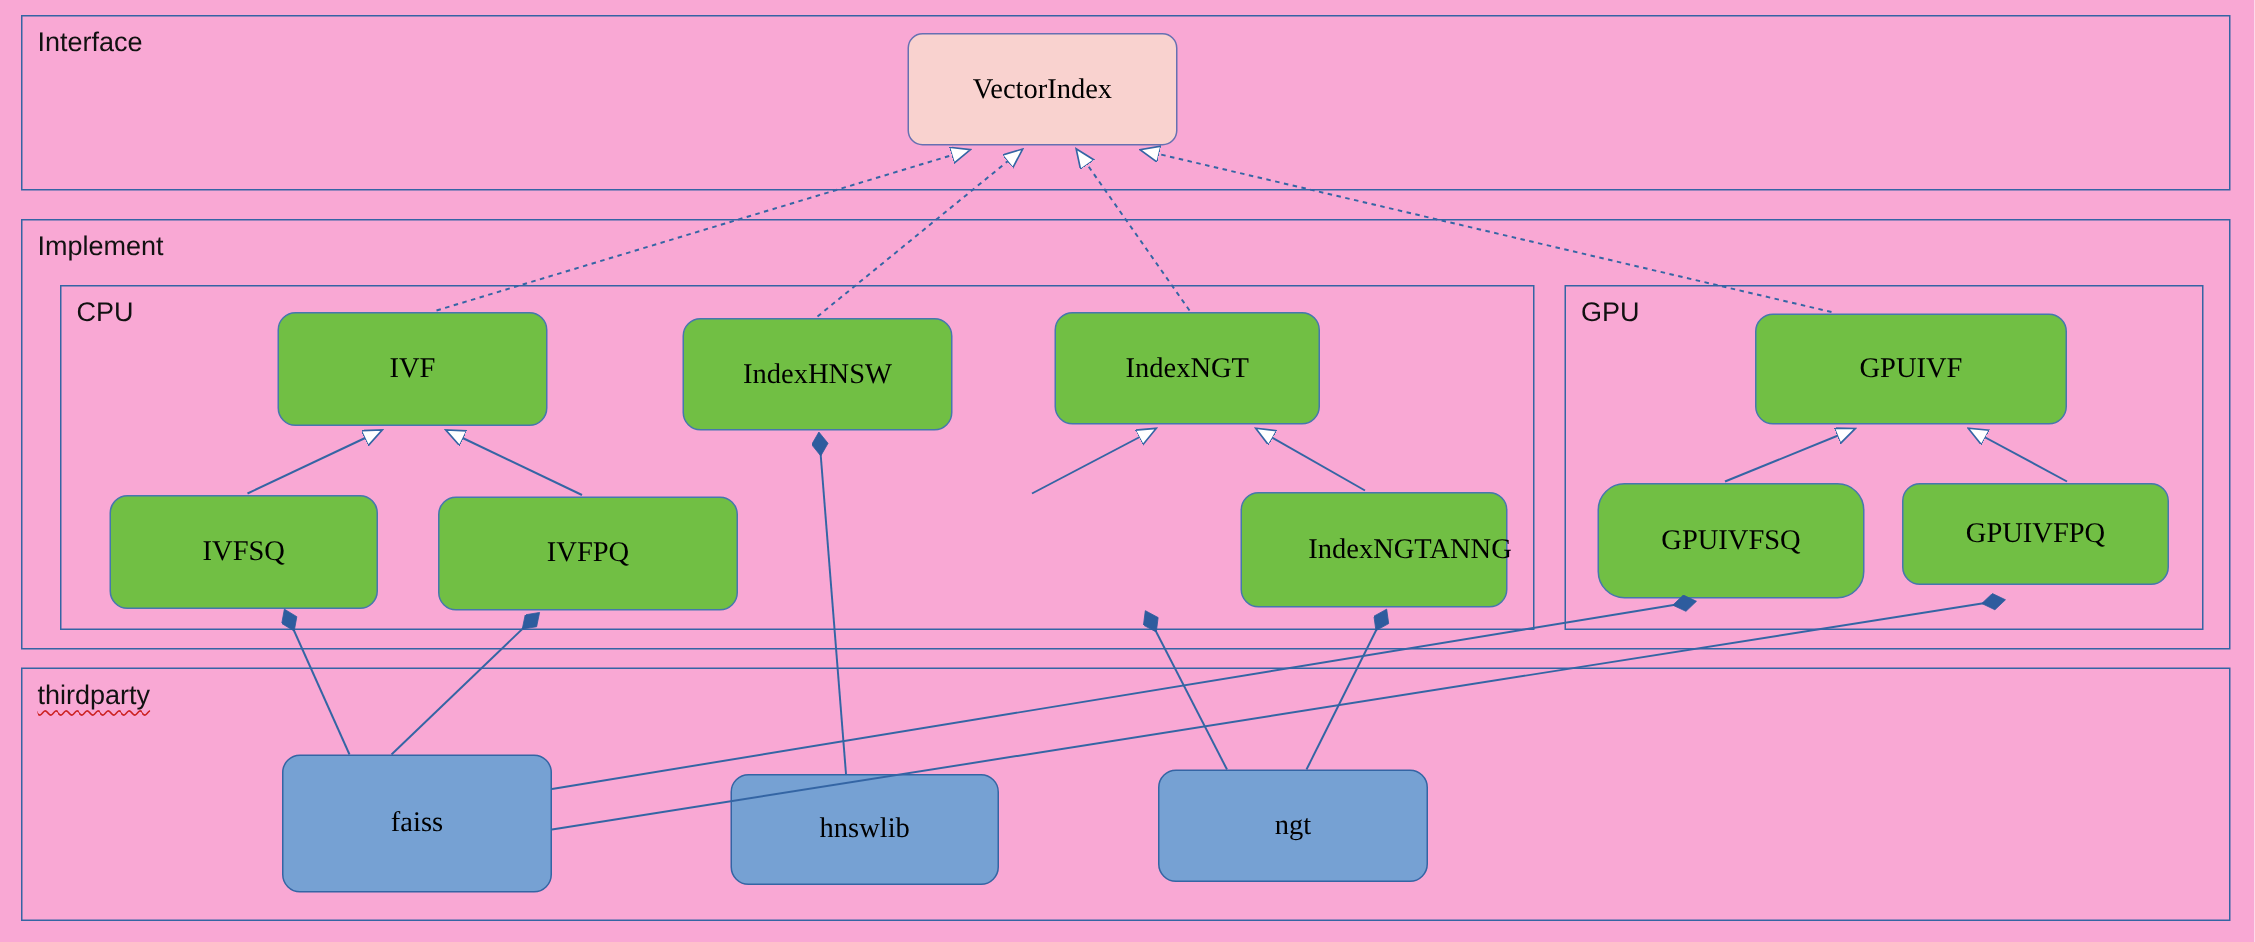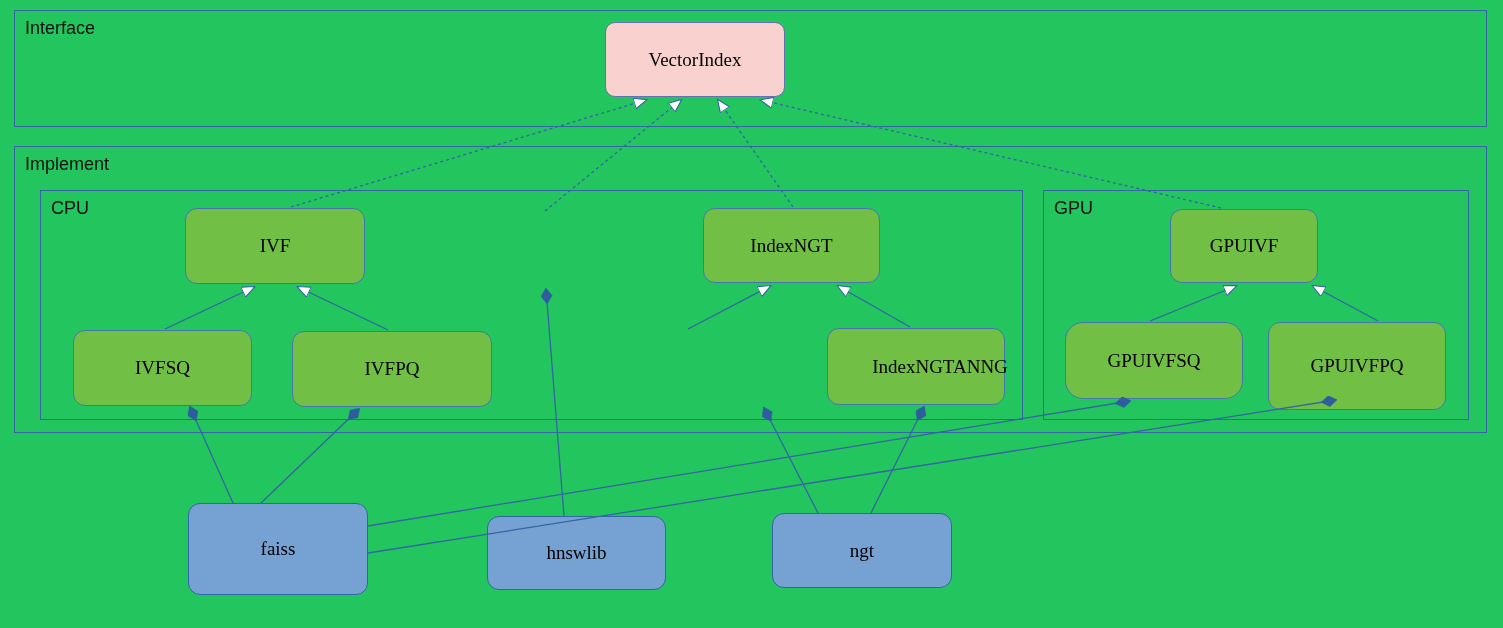--- a/index.html
+++ b/index.html
@@ -1,19 +1,19 @@
 <!DOCTYPE html>
 <html><head>
 <meta charset="utf-8">
 <style>
   html,body{margin:0;padding:0;background:#ffffff;}
   .canvas{
     position:relative;
     width:1503px;height:628px;
-    background:#22c55e;
+    background:#f9a8d4;
     font-family:"Liberation Sans", sans-serif;
     overflow:hidden;
   }
   .container-box{
     position:absolute;
     border:1.6px solid #3465A4;
     background:transparent;
     box-sizing:border-box;
   }
   .container-label{
@@ -62,40 +62,44 @@
   </div>
 
   <div class="container-box" style="left:40px;top:190px;width:983px;height:230px;border-width:1.4px;">
     <span class="container-label">CPU</span>
   </div>
 
   <div class="container-box" style="left:1043px;top:190px;width:426px;height:230px;border-width:1.4px;">
     <span class="container-label">GPU</span>
   </div>
 
+  <div class="container-box" style="left:14px;top:445px;width:1473px;height:169px;">
+    <span class="container-label squiggle">thirdparty</span>
+  </div>
 
   <div class="node pink" style="left:605px;top:22px;width:180px;height:75px;">VectorIndex</div>
 
   <div class="node green" style="left:185px;top:208px;width:180px;height:76px;">IVF</div>
 
+  <div class="node green" style="left:455px;top:212px;width:180px;height:75px;">IndexHNSW</div>
 
   <div class="node green" style="left:703px;top:208px;width:177px;height:75px;">IndexNGT</div>
 
   <div class="node green" style="left:73px;top:330px;width:179px;height:76px;">IVFSQ</div>
 
   <div class="node green" style="left:292px;top:331px;width:200px;height:76px;">IVFPQ</div>
 
 
   <div class="node green" style="left:827px;top:328px;width:178px;height:77px;padding-left:48px;">IndexNGTANNG</div>
 
-  <div class="node green" style="left:1170px;top:209px;width:148px;height:74px;">GPUIVF</div>
+  <div class="node green" style="left:1170px;top:209px;width:208px;height:74px;">GPUIVF</div>
 
   <div class="node green" style="left:1065px;top:322px;width:178px;height:77px;border-radius:18px;">GPUIVFSQ</div>
 
-  <div class="node green" style="left:1268px;top:322px;width:178px;height:88px;">GPUIVFPQ</div>
+  <div class="node green" style="left:1268px;top:322px;width:178px;height:68px;">GPUIVFPQ</div>
 
   <div class="node blue" style="left:188px;top:503px;width:180px;height:92px;">faiss</div>
 
   <div class="node blue" style="left:487px;top:516px;width:179px;height:74px;">hnswlib</div>
 
   <div class="node blue" style="left:772px;top:513px;width:180px;height:75px;">ngt</div>
 
   <svg class="edges" width="1503" height="628" viewBox="0 0 1503 628">
     <defs>
       <marker id="tri" markerUnits="userSpaceOnUse" markerWidth="14" markerHeight="12" refX="12" refY="5.5" orient="auto">

